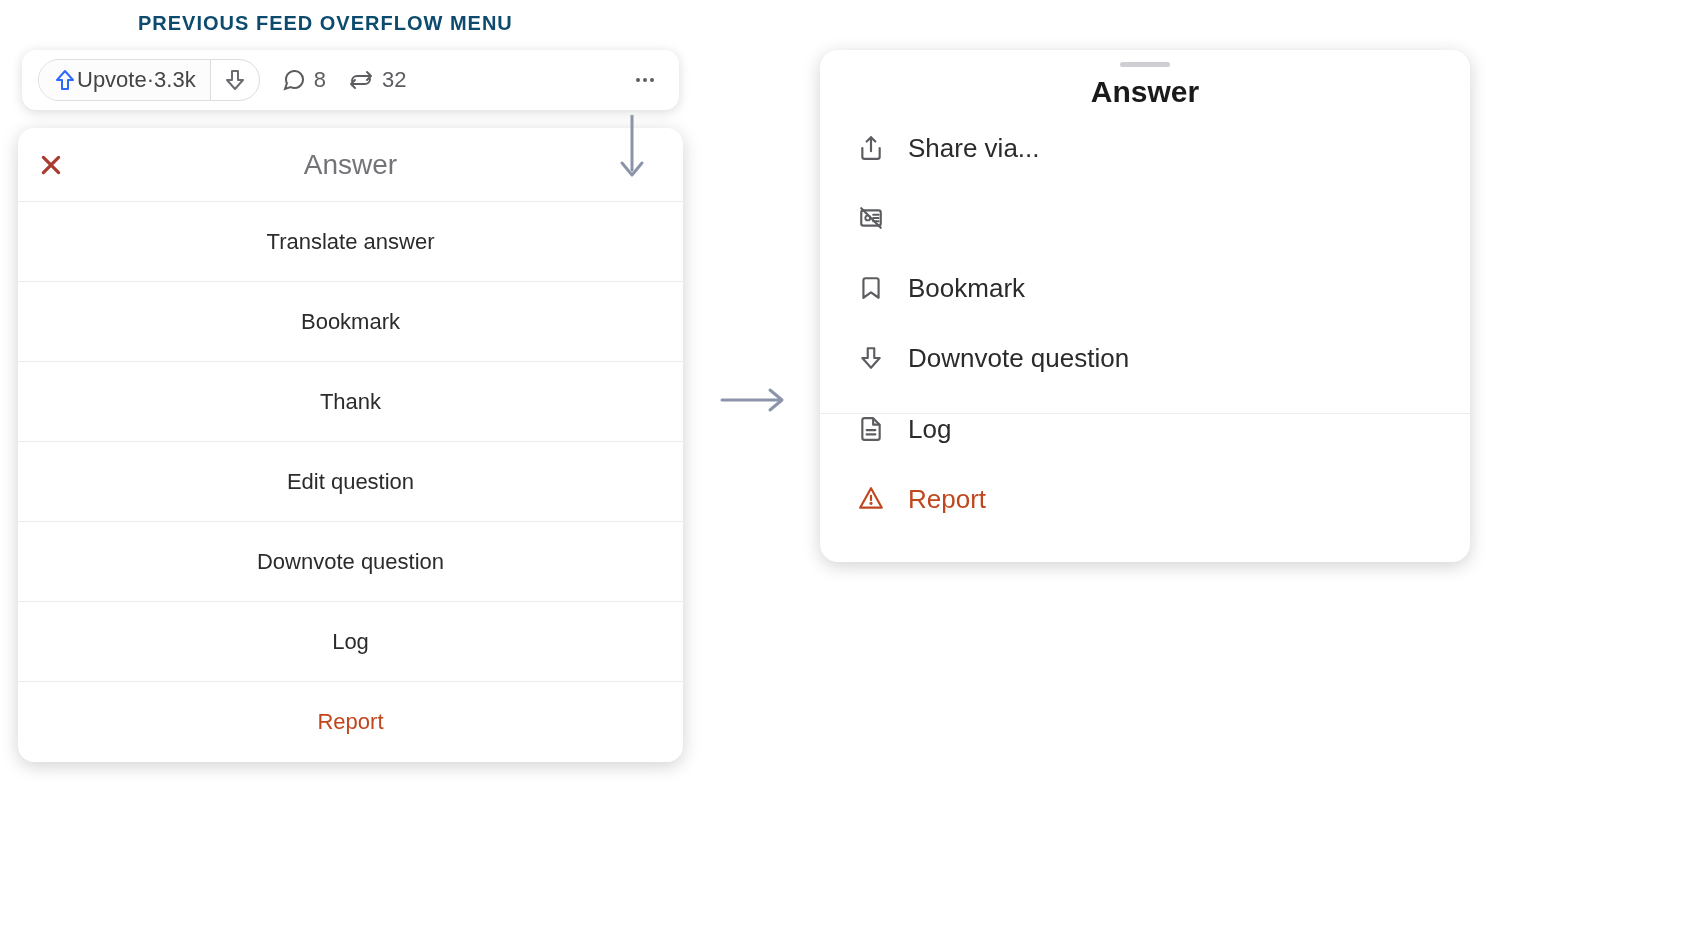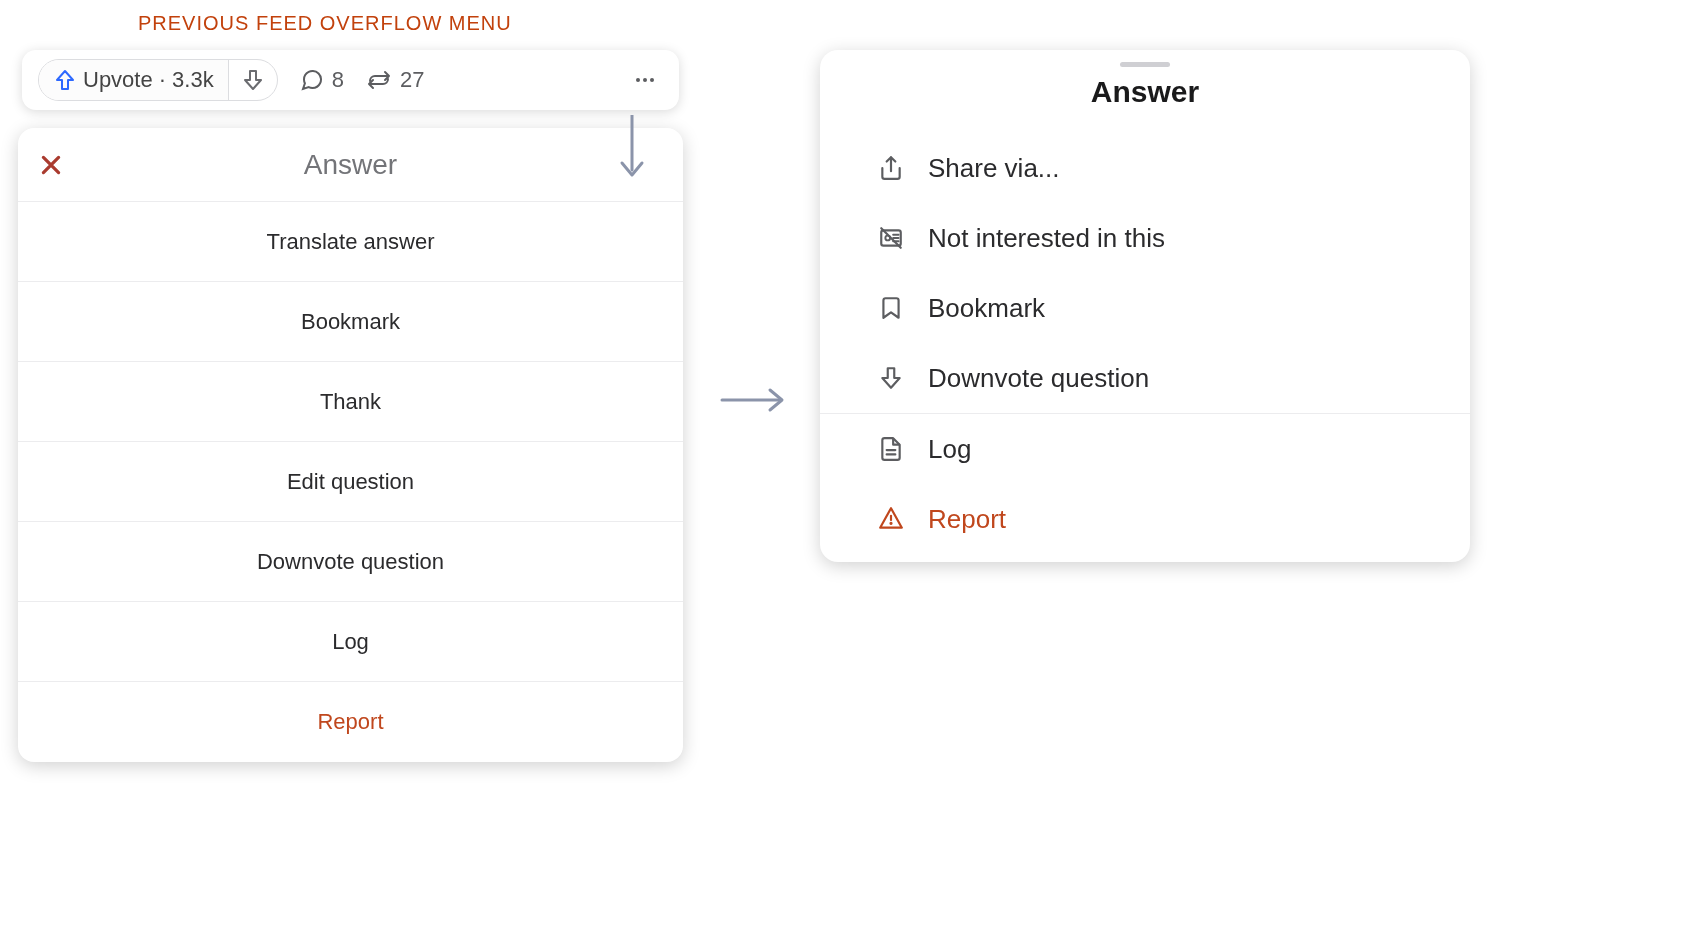--- a/index.html
+++ b/index.html
@@ -10,24 +10,24 @@
     height: 940px;
     position: relative;
   }
   .wrap {
     position: relative;
     width: 100%;
     height: 100%;
   }
   .label {
     position: absolute;
-    font-weight: 400;
+    font-weight: 700;
     font-size: 20px;
     letter-spacing: 1px;
-    color: #c2410c;
+    color: #0c4a6e;
   }
   .label-left { top: 12px; left: 138px; }
   .label-right { top: 12px; right: 280px; }
 
   
   .left-group {
     position: absolute;
     top: 50px;
     left: 18px;
     width: 665px;
@@ -46,21 +46,21 @@
     display: flex;
     align-items: center;
     border: 1px solid #dcdde0;
     border-radius: 999px;
     height: 42px;
     overflow: hidden;
   }
   .pill-left {
     display: flex;
     align-items: center;
-    gap: 6px;
+    gap: 0;
     padding: 0 14px;
     height: 100%;
     border-right: 1px solid #dcdde0;
     background: #fcfcfc;
     font-size: 22px;
     color: #444;
   }
   .pill-right {
     display: flex;
     align-items: center;
@@ -153,23 +153,22 @@
   }
   .right-title {
     text-align: center;
     font-size: 30px;
     font-weight: 700;
     color: #1a1a1b;
     margin-bottom: 24px;
   }
   .right-item {
     display: flex;
-    align-items: center;
     gap: 22px;
-    padding: 0 56px;
+    padding: 0 36px;
     height: 70px;
     font-size: 26px;
     color: #2b2b2d;
     cursor: pointer;
   }
   .right-item .ico {
     width: 30px;
     height: 30px;
     display: flex;
     align-items: center;
@@ -222,21 +221,21 @@
         </span>
         <span>8</span>
       </div>
       <div class="stat">
         <span class="ico">
           <svg width="26" height="24" viewBox="0 0 26 24" fill="none">
               <path d="M19 4l4 4-4 4M23 8H9a5 5 0 0 0-5 5" stroke="#5c5d60" stroke-width="2" stroke-linecap="round" stroke-linejoin="round"></path>
               <path d="M7 20l-4-4 4-4M3 16h14a5 5 0 0 0 5-5" stroke="#5c5d60" stroke-width="2" stroke-linecap="round" stroke-linejoin="round"></path>
             </svg>
         </span>
-        <span>27</span>
+        <span>32</span>
       </div>
       <div class="spacer"></div>
       <div class="dots">
         <span class="ico">
           <svg width="24" height="24" viewBox="0 0 24 24">
               <circle cx="5" cy="12" r="2" fill="#5c5d60"></circle>
               <circle cx="12" cy="12" r="2" fill="#5c5d60"></circle>
               <circle cx="19" cy="12" r="2" fill="#5c5d60"></circle>
             </svg>
         </span>
@@ -307,21 +306,20 @@
 
     <div class="right-item">
       <span class="ico">
         <svg width="26" height="26" viewBox="0 0 24 24" fill="none">
             <rect x="3" y="5" width="18" height="14" rx="2" stroke="#5c5d60" stroke-width="2"></rect>
             <circle cx="9" cy="12" r="2.2" stroke="#5c5d60" stroke-width="1.8"></circle>
             <path d="M14 9h5M14 12h5M14 15h5" stroke="#5c5d60" stroke-width="1.8" stroke-linecap="round"></path>
             <path d="M3 3 L21 21" stroke="#5c5d60" stroke-width="2" stroke-linecap="round"></path>
           </svg>
       </span>
-      <span>Not interested in this</span>
     </div>
 
     <div class="right-item">
       <span class="ico">
         <svg width="26" height="26" viewBox="0 0 24 24" fill="none">
             <path d="M19 21l-7-5-7 5V5a2 2 0 0 1 2-2h10a2 2 0 0 1 2 2v16z" stroke="#5c5d60" stroke-width="2" stroke-linejoin="round"></path>
           </svg>
       </span>
       <span>Bookmark</span>
     </div>

